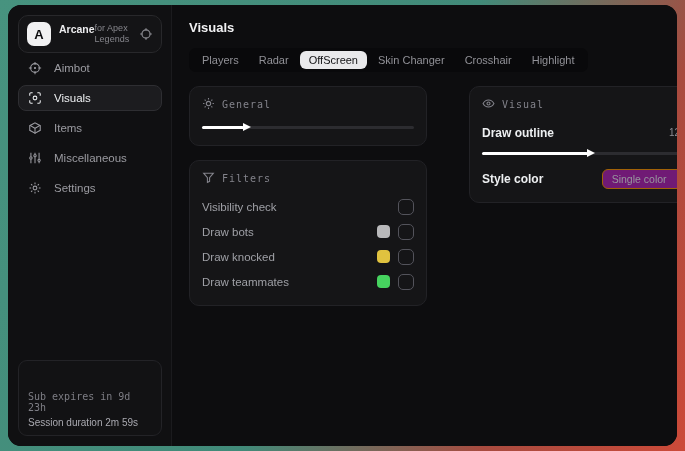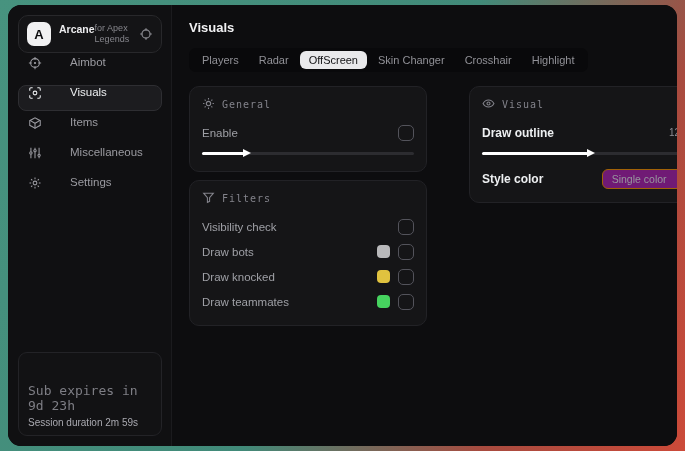--- a/index.html
+++ b/index.html
@@ -31,51 +31,51 @@
   }
   .brand-text { display:flex; flex-direction:row; line-height:1.25; }
   .brand-name { font-size:10.5px; font-weight:700; color:#ececee; }
   .brand-sub  { font-size:9px; color:#86868c; }
   .brand-icon { margin-left:auto; color:#8d8d93; display:flex; }
 
   .category {
     margin:15px 4px 7px; font-size:9.5px; color:#5d5d64; letter-spacing:0.3px;
   }
   .nav-item {
-    display:flex; gap:28px; height:26px; padding:0 9px;
+    display:flex; align-items:center; gap:12px; height:26px; padding:0 9px;
     margin:2px 0; border-radius:8px; border:1px solid transparent;
     color:#9b9ba1; font-size:11.5px; cursor:default;
   }
   .nav-item.selected {
     background:#1c1c1f; border-color:#2e2e32; color:#edeff1;
   }
   .nav-icon { display:flex; width:14px; height:14px; }
 
   .session-card {
     margin-top:auto; border:1px solid #232327; background:#121214;
     border-radius:9px; padding:7px 9px; display:flex; flex-direction:column; gap:4px;
   }
-  .session-line1 { font-family:"DejaVu Sans Mono","Liberation Mono",monospace; font-size:13px; color:#7e7e85;margin-top:23px; }
+  .session-line1 { font-family:"DejaVu Sans Mono","Liberation Mono",monospace; font-size:10px; color:#7e7e85;margin-top:23px; }
   .session-line2 { font-size:10px; color:#a9a9b0; }
 
   
   .main { flex:1; padding:15px 14px 0 17px; background:#0d0d0f; }
   .page-title { font-size:13px; font-weight:700; color:#f0f0f2; }
 
   .tabbar {
     display:inline-flex; align-items:flex-end; gap:2px; margin-top:13px;
     background:#09090b; border-radius:7px; padding:3px 4px;
   }
   .tab {
     font-size:11px; color:#919197; padding:3px 9px; border-radius:6px; white-space:nowrap;
   }
   .tab.selected { background:#e9e9eb; color:#131315; font-weight:400; }
 
   .cards { display:flex; gap:8px; margin-top:14px; align-items:flex-start; }
-  .col { display:flex; flex-direction:column; gap:8px; width:272px; }
+  .col { display:flex; flex-direction:column; gap:14px; width:272px; }
 
   .card {
     background:#151517; border:1px solid #222226; border-radius:10px;
     padding:10px 12px 12px; width:238px;
   }
   .card-head {
     display:flex; align-items:center; gap:7px; color:#83838b;
     font-family:"DejaVu Sans Mono","Liberation Mono",monospace;
     font-size:10px; letter-spacing:1px; margin-bottom:9px;
   }
@@ -218,24 +218,20 @@
           <div class="card">
             <div class="card-head">
               <span>
                 <svg width="13" height="13" viewBox="0 0 24 24" fill="none" stroke="currentColor" stroke-width="2">
                   <circle cx="12" cy="12" r="4"></circle>
                   <path d="M12 2v2.5M12 19.5V22M2 12h2.5M19.5 12H22M4.9 4.9l1.8 1.8M17.3 17.3l1.8 1.8M19.1 4.9l-1.8 1.8M6.7 17.3l-1.8 1.8"></path>
                 </svg>
               </span>
               <span>General</span>
             </div>
-            <div class="row">
-              <span class="lbl-dim">Enable</span>
-              <span class="checkbox"></span>
-            </div>
             <div class="slider">
               <div class="slider-track"></div>
               <div class="slider-fill" style="width: 20%;"></div>
             </div>
           </div>
 
           <div class="card">
             <div class="card-head">
               <span>
                 <svg width="13" height="13" viewBox="0 0 24 24" fill="none" stroke="currentColor" stroke-width="2">

